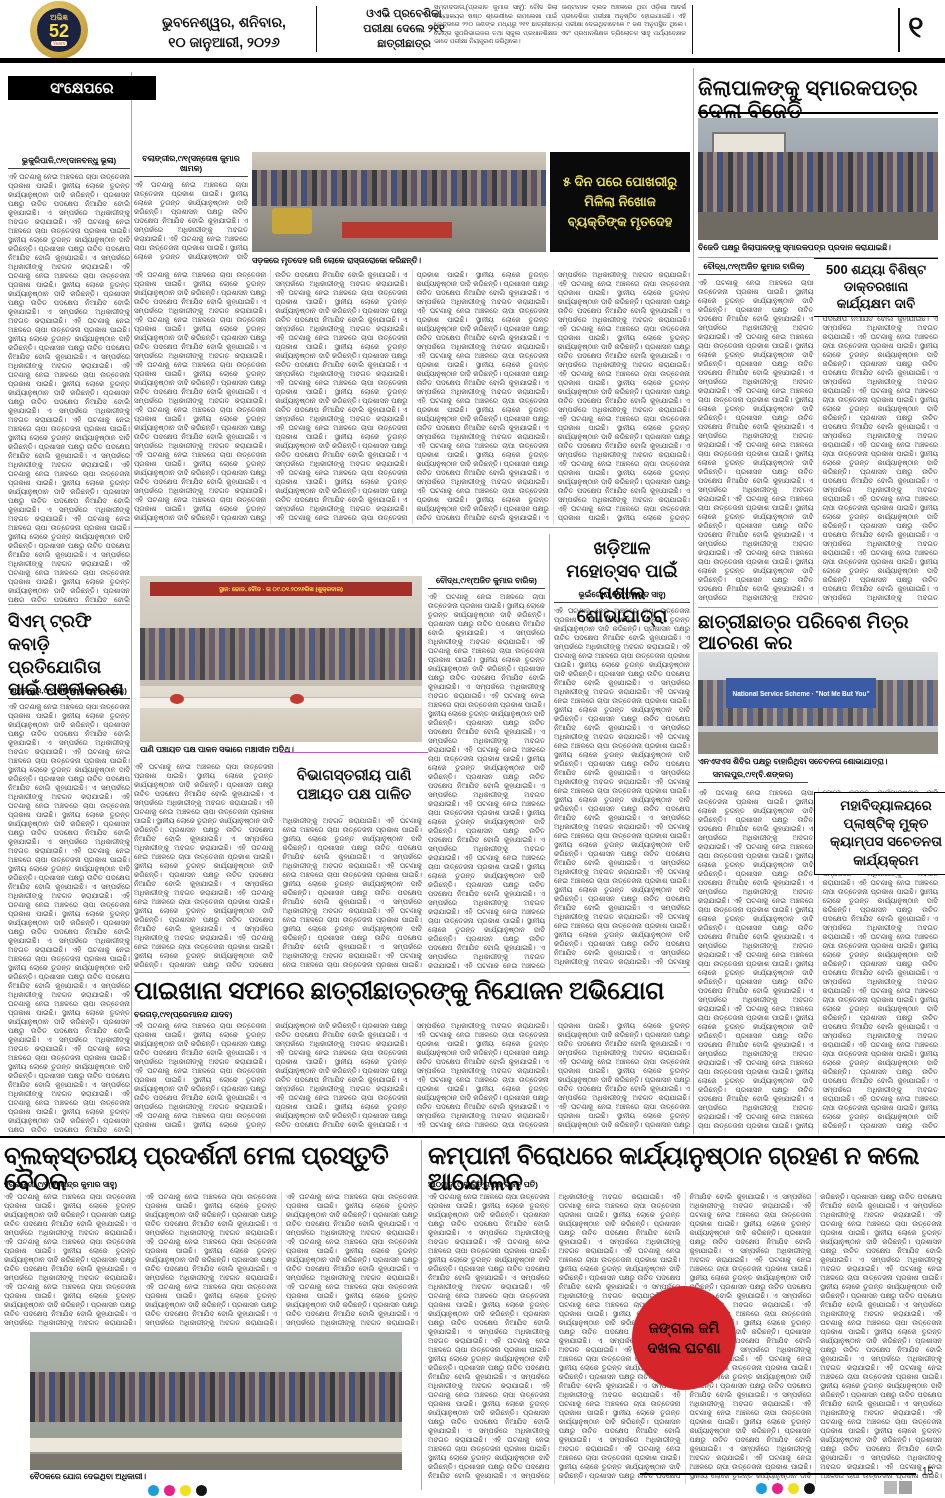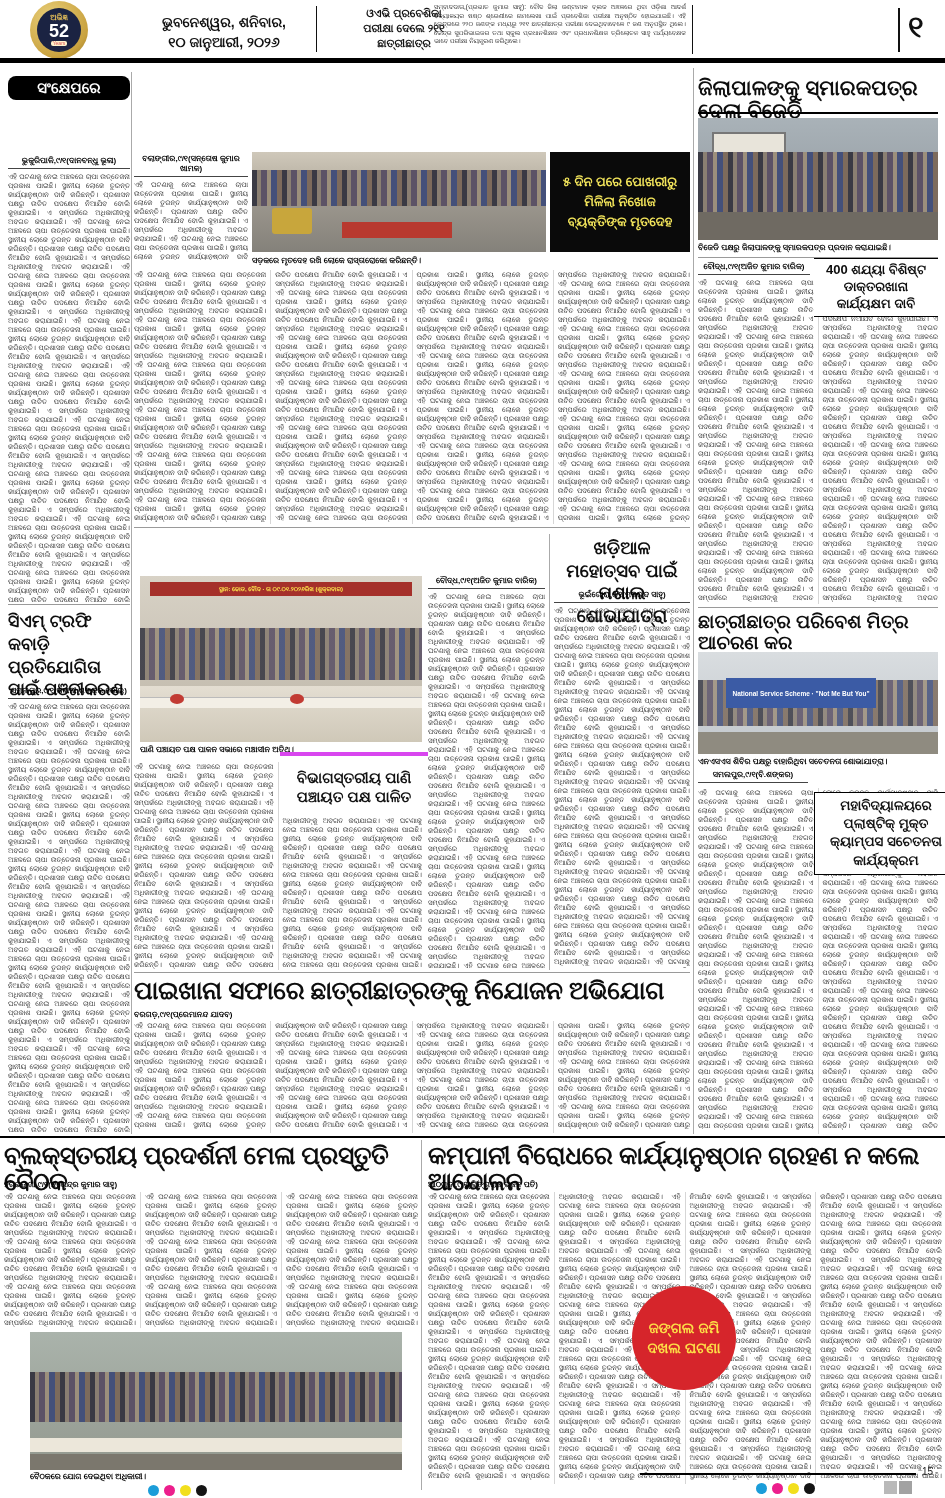--- a/index.html
+++ b/index.html
@@ -6,21 +6,21 @@
   .page{position:relative;width:945px;height:1498px;background:#ffffff;
         font-family:"Liberation Sans",sans-serif;color:#111;overflow:hidden;margin:0 auto;}
   .abs{position:absolute;}
   
   .logo-ring{width:58px;height:58px;border-radius:50%;background:radial-gradient(circle at 35% 30%, #e7c briefly,#c9a23f);
              background:radial-gradient(circle at 35% 30%, #e9cf7a,#c9a23f 70%,#8f6f1e);
              display:flex;align-items:center;justify-content:center;}
   .logo-core{width:44px;height:44px;border-radius:50%;background:#1b2342;display:flex;flex-direction:column;
              align-items:center;justify-content:center;line-height:1;}
   .logo-top{font-size:8px;color:#e8c15a;font-weight:bold;}
-  .logo-num{font-size:18px;color:#ffffff;font-weight:bold;}
+  .logo-num{font-size:18px;color:#fde047;font-weight:bold;}
   .logo-sub{font-size:5px;color:#d8585a;background:#fff2cc;padding:0 2px;border-radius:2px;margin-top:1px;}
   .mast-date{font-size:14px;font-weight:bold;text-align:center;line-height:1.45;}
   .vline{width:0;border-left:1.5px solid #111;}
   .mast-brief-bold{font-size:11px;font-weight:bold;text-align:center;line-height:1.35;margin-left:28px;}
   .mast-brief-text{font-size:6.4px;line-height:8.6px;text-align:justify;overflow:hidden;color:#222;}
   .mast-section{font-size:37px;font-weight:bold;letter-spacing:-1px;white-space:nowrap;}
   .mast-pageno{font-size:30px;font-weight:bold;}
   .rule-thick{background:#000;}
   .rule{background:#000;}
   .rule-thin{background:#9a9a9a;}
@@ -35,25 +35,25 @@
   .h-masal{font-size:18px;line-height:1.25;text-align:center;}
   .h-sub{font-size:13px;line-height:1.3;text-align:center;border-top:1.5px solid #000;border-bottom:1.5px solid #000;background:#fff;padding:3px 1px;}
   .dateline{font-size:8px;font-weight:bold;color:#000;}
   .dateline.u{border-bottom:1px solid #444;padding-bottom:2px;text-align:center;}
   .caption{font-size:8px;font-weight:bold;color:#000;line-height:1.25;}
   .bt{font-size:7px;line-height:9px;text-align:justify;color:#1c1c1c;overflow:hidden;word-break:break-word;}
   .cols2{column-count:2;column-gap:9px;column-rule:1px solid #d6d6d6;}
   .cols3{column-count:3;column-gap:9px;column-rule:1px solid #d6d6d6;}
   .cols4{column-count:4;column-gap:9px;column-rule:1px solid #d6d6d6;}
   .box-head{background:#fff;font-weight:bold;text-align:center;display:flex;align-items:center;justify-content:center;}
-  .box-head.plain{font-size:15px;line-height:1.3;border-top:4px solid #d946ef;}
+  .box-head.plain{font-size:15px;line-height:1.3;border-top:1px solid #d946ef;}
   .box-head.bordered{font-size:13.5px;line-height:1.35;border:1.5px solid #000;padding:4px 2px;}
   .hi-box{background:#0a0a0a;color:#f3e55b;font-weight:bold;font-size:13px;line-height:1.55;
           display:flex;align-items:center;justify-content:center;text-align:center;padding:6px;}
-  .red-circle{background:#d6252b;border-radius:50%;color:#fde047;font-weight:bold;font-size:14.5px;line-height:1.4;
+  .red-circle{background:#d6252b;border-radius:50%;color:#000000;font-weight:bold;font-size:14.5px;line-height:1.4;
               display:flex;align-items:center;justify-content:center;text-align:center;padding:8px;box-sizing:border-box;}
   
   .ph{overflow:hidden;position:absolute;}
   .crowd{position:absolute;left:0;right:0;
          background:repeating-linear-gradient(90deg,#3a3a44 0 5px,#8a7f72 5px 9px,#5c5266 9px 15px,#9c8f7c 15px 19px,#44507a 19px 25px,#7d6b5c 25px 30px);}
   .sky{position:absolute;left:0;right:0;top:0;}
   .ground{position:absolute;left:0;right:0;bottom:0;}
   .banner-strip{position:absolute;display:flex;align-items:center;justify-content:center;color:#ffe84d;font-size:6px;font-weight:bold;overflow:hidden;white-space:nowrap;}
   .banner-blue{position:absolute;display:flex;align-items:center;justify-content:center;color:#fff;background:#3b5ba5;font-size:6.5px;font-weight:bold;overflow:hidden;white-space:nowrap;}
   .dot{width:11px;height:11px;border-radius:50%;display:inline-block;margin-right:5px;}
@@ -90,21 +90,21 @@
 
 
   <div class="abs vline" style="left:898px;top:8px;height:44px;border-left-width:2px;"></div>
 
   <div class="abs mast-pageno" style="left:908px;top:10px;">୧</div>
 
   <div class="abs rule-thick" style="left:0;top:58px;width:945px;height:5px;"></div>
 
   <div class="abs vline" style="left:131px;top:72px;height:1062px;border-left:1px solid #aaa;"></div>
 
-  <div class="abs tag-box" style="left:8px;top:76px;width:122px;height:24px;border-radius:8px;">ସଂକ୍ଷେପରେ</div>
+  <div class="abs tag-box" style="left:8px;top:76px;width:148px;height:24px;">ସଂକ୍ଷେପରେ</div>
 
   <div class="abs dateline u" style="left:8px;top:156px;width:122px;">ଭୁକୁରିପାଳି,୯/୧(ଦାନବନ୍ଧୁ ଭୂଳା)</div>
   <div class="abs bt" style="left:8px;top:172px;width:122px;height:430px;">ଏହି ଘଟଣାକୁ ନେଇ ଅଞ୍ଚଳରେ ଚାପା ଉତ୍ତେଜନା ପ୍ରକାଶ ପାଇଛି। ସ୍ଥାନୀୟ ଲୋକେ ତୁରନ୍ତ କାର୍ଯ୍ୟାନୁଷ୍ଠାନ ଦାବି କରିଛନ୍ତି। ପ୍ରଶାସନ ପକ୍ଷରୁ ଉଚିତ ପଦକ୍ଷେପ ନିଆଯିବ ବୋଲି କୁହାଯାଇଛି। ଏ ସମ୍ପର୍କରେ ଅଧିକାରୀଙ୍କୁ ଅବଗତ କରାଯାଇଛି। ଏହି ଘଟଣାକୁ ନେଇ ଅଞ୍ଚଳରେ ଚାପା ଉତ୍ତେଜନା ପ୍ରକାଶ ପାଇଛି। ସ୍ଥାନୀୟ ଲୋକେ ତୁରନ୍ତ କାର୍ଯ୍ୟାନୁଷ୍ଠାନ ଦାବି କରିଛନ୍ତି। ପ୍ରଶାସନ ପକ୍ଷରୁ ଉଚିତ ପଦକ୍ଷେପ ନିଆଯିବ ବୋଲି କୁହାଯାଇଛି। ଏ ସମ୍ପର୍କରେ ଅଧିକାରୀଙ୍କୁ ଅବଗତ କରାଯାଇଛି। ଏହି ଘଟଣାକୁ ନେଇ ଅଞ୍ଚଳରେ ଚାପା ଉତ୍ତେଜନା ପ୍ରକାଶ ପାଇଛି। ସ୍ଥାନୀୟ ଲୋକେ ତୁରନ୍ତ କାର୍ଯ୍ୟାନୁଷ୍ଠାନ ଦାବି କରିଛନ୍ତି। ପ୍ରଶାସନ ପକ୍ଷରୁ ଉଚିତ ପଦକ୍ଷେପ ନିଆଯିବ ବୋଲି କୁହାଯାଇଛି। ଏ ସମ୍ପର୍କରେ ଅଧିକାରୀଙ୍କୁ ଅବଗତ କରାଯାଇଛି। ଏହି ଘଟଣାକୁ ନେଇ ଅଞ୍ଚଳରେ ଚାପା ଉତ୍ତେଜନା ପ୍ରକାଶ ପାଇଛି। ସ୍ଥାନୀୟ ଲୋକେ ତୁରନ୍ତ କାର୍ଯ୍ୟାନୁଷ୍ଠାନ ଦାବି କରିଛନ୍ତି। ପ୍ରଶାସନ ପକ୍ଷରୁ ଉଚିତ ପଦକ୍ଷେପ ନିଆଯିବ ବୋଲି କୁହାଯାଇଛି। ଏ ସମ୍ପର୍କରେ ଅଧିକାରୀଙ୍କୁ ଅବଗତ କରାଯାଇଛି। ଏହି ଘଟଣାକୁ ନେଇ ଅଞ୍ଚଳରେ ଚାପା ଉତ୍ତେଜନା ପ୍ରକାଶ ପାଇଛି। ସ୍ଥାନୀୟ ଲୋକେ ତୁରନ୍ତ କାର୍ଯ୍ୟାନୁଷ୍ଠାନ ଦାବି କରିଛନ୍ତି। ପ୍ରଶାସନ ପକ୍ଷରୁ ଉଚିତ ପଦକ୍ଷେପ ନିଆଯିବ ବୋଲି କୁହାଯାଇଛି। ଏ ସମ୍ପର୍କରେ ଅଧିକାରୀଙ୍କୁ ଅବଗତ କରାଯାଇଛି। ଏହି ଘଟଣାକୁ ନେଇ ଅଞ୍ଚଳରେ ଚାପା ଉତ୍ତେଜନା ପ୍ରକାଶ ପାଇଛି। ସ୍ଥାନୀୟ ଲୋକେ ତୁରନ୍ତ କାର୍ଯ୍ୟାନୁଷ୍ଠାନ ଦାବି କରିଛନ୍ତି। ପ୍ରଶାସନ ପକ୍ଷରୁ ଉଚିତ ପଦକ୍ଷେପ ନିଆଯିବ ବୋଲି କୁହାଯାଇଛି। ଏ ସମ୍ପର୍କରେ ଅଧିକାରୀଙ୍କୁ ଅବଗତ କରାଯାଇଛି। ଏହି ଘଟଣାକୁ ନେଇ ଅଞ୍ଚଳରେ ଚାପା ଉତ୍ତେଜନା ପ୍ରକାଶ ପାଇଛି। ସ୍ଥାନୀୟ ଲୋକେ ତୁରନ୍ତ କାର୍ଯ୍ୟାନୁଷ୍ଠାନ ଦାବି କରିଛନ୍ତି। ପ୍ରଶାସନ ପକ୍ଷରୁ ଉଚିତ ପଦକ୍ଷେପ ନିଆଯିବ ବୋଲି କୁହାଯାଇଛି। ଏ ସମ୍ପର୍କରେ ଅଧିକାରୀଙ୍କୁ ଅବଗତ କରାଯାଇଛି। ଏହି ଘଟଣାକୁ ନେଇ ଅଞ୍ଚଳରେ ଚାପା ଉତ୍ତେଜନା ପ୍ରକାଶ ପାଇଛି। ସ୍ଥାନୀୟ ଲୋକେ ତୁରନ୍ତ କାର୍ଯ୍ୟାନୁଷ୍ଠାନ ଦାବି କରିଛନ୍ତି। ପ୍ରଶାସନ ପକ୍ଷରୁ ଉଚିତ ପଦକ୍ଷେପ ନିଆଯିବ ବୋଲି କୁହାଯାଇଛି। ଏ ସମ୍ପର୍କରେ ଅଧିକାରୀଙ୍କୁ ଅବଗତ କରାଯାଇଛି। ଏହି ଘଟଣାକୁ ନେଇ ଅଞ୍ଚଳରେ ଚାପା ଉତ୍ତେଜନା ପ୍ରକାଶ ପାଇଛି। ସ୍ଥାନୀୟ ଲୋକେ ତୁରନ୍ତ କାର୍ଯ୍ୟାନୁଷ୍ଠାନ ଦାବି କରିଛନ୍ତି। ପ୍ରଶାସନ ପକ୍ଷରୁ ଉଚିତ ପଦକ୍ଷେପ ନିଆଯିବ ବୋଲି କୁହାଯାଇଛି। ଏ ସମ୍ପର୍କରେ ଅଧିକାରୀଙ୍କୁ ଅବଗତ କରାଯାଇଛି। ଏହି ଘଟଣାକୁ ନେଇ ଅଞ୍ଚଳରେ ଚାପା ଉତ୍ତେଜନା ପ୍ରକାଶ ପାଇଛି। ସ୍ଥାନୀୟ ଲୋକେ ତୁରନ୍ତ କାର୍ଯ୍ୟାନୁଷ୍ଠାନ ଦାବି କରିଛନ୍ତି। ପ୍ରଶାସନ ପକ୍ଷରୁ ଉଚିତ ପଦକ୍ଷେପ ନିଆଯିବ ବୋଲି କୁହାଯାଇଛି। ଏ ସମ୍ପର୍କରେ ଅଧିକାରୀଙ୍କୁ ଅବଗତ କରାଯାଇଛି। </div>
 
   <div class="abs rule-thin" style="left:8px;top:604px;width:122px;height:1px;"></div>
 
   <div class="abs hl h-left" style="left:8px;top:610px;width:122px;">ସିଏମ୍ ଟ୍ରଫି କବାଡ଼ି ପ୍ରତିଯୋଗିତା ପାଇଁ ପଞ୍ଜୀକରଣ</div>
   <div class="abs dateline u" style="left:8px;top:686px;width:122px;">ସମଲପୁର,୯/୧(କଳାନୀ ଶଙ୍କର ଭୋଇ)</div>
   <div class="abs bt" style="left:8px;top:702px;width:122px;height:430px;">ଏହି ଘଟଣାକୁ ନେଇ ଅଞ୍ଚଳରେ ଚାପା ଉତ୍ତେଜନା ପ୍ରକାଶ ପାଇଛି। ସ୍ଥାନୀୟ ଲୋକେ ତୁରନ୍ତ କାର୍ଯ୍ୟାନୁଷ୍ଠାନ ଦାବି କରିଛନ୍ତି। ପ୍ରଶାସନ ପକ୍ଷରୁ ଉଚିତ ପଦକ୍ଷେପ ନିଆଯିବ ବୋଲି କୁହାଯାଇଛି। ଏ ସମ୍ପର୍କରେ ଅଧିକାରୀଙ୍କୁ ଅବଗତ କରାଯାଇଛି। ଏହି ଘଟଣାକୁ ନେଇ ଅଞ୍ଚଳରେ ଚାପା ଉତ୍ତେଜନା ପ୍ରକାଶ ପାଇଛି। ସ୍ଥାନୀୟ ଲୋକେ ତୁରନ୍ତ କାର୍ଯ୍ୟାନୁଷ୍ଠାନ ଦାବି କରିଛନ୍ତି। ପ୍ରଶାସନ ପକ୍ଷରୁ ଉଚିତ ପଦକ୍ଷେପ ନିଆଯିବ ବୋଲି କୁହାଯାଇଛି। ଏ ସମ୍ପର୍କରେ ଅଧିକାରୀଙ୍କୁ ଅବଗତ କରାଯାଇଛି। ଏହି ଘଟଣାକୁ ନେଇ ଅଞ୍ଚଳରେ ଚାପା ଉତ୍ତେଜନା ପ୍ରକାଶ ପାଇଛି। ସ୍ଥାନୀୟ ଲୋକେ ତୁରନ୍ତ କାର୍ଯ୍ୟାନୁଷ୍ଠାନ ଦାବି କରିଛନ୍ତି। ପ୍ରଶାସନ ପକ୍ଷରୁ ଉଚିତ ପଦକ୍ଷେପ ନିଆଯିବ ବୋଲି କୁହାଯାଇଛି। ଏ ସମ୍ପର୍କରେ ଅଧିକାରୀଙ୍କୁ ଅବଗତ କରାଯାଇଛି। ଏହି ଘଟଣାକୁ ନେଇ ଅଞ୍ଚଳରେ ଚାପା ଉତ୍ତେଜନା ପ୍ରକାଶ ପାଇଛି। ସ୍ଥାନୀୟ ଲୋକେ ତୁରନ୍ତ କାର୍ଯ୍ୟାନୁଷ୍ଠାନ ଦାବି କରିଛନ୍ତି। ପ୍ରଶାସନ ପକ୍ଷରୁ ଉଚିତ ପଦକ୍ଷେପ ନିଆଯିବ ବୋଲି କୁହାଯାଇଛି। ଏ ସମ୍ପର୍କରେ ଅଧିକାରୀଙ୍କୁ ଅବଗତ କରାଯାଇଛି। ଏହି ଘଟଣାକୁ ନେଇ ଅଞ୍ଚଳରେ ଚାପା ଉତ୍ତେଜନା ପ୍ରକାଶ ପାଇଛି। ସ୍ଥାନୀୟ ଲୋକେ ତୁରନ୍ତ କାର୍ଯ୍ୟାନୁଷ୍ଠାନ ଦାବି କରିଛନ୍ତି। ପ୍ରଶାସନ ପକ୍ଷରୁ ଉଚିତ ପଦକ୍ଷେପ ନିଆଯିବ ବୋଲି କୁହାଯାଇଛି। ଏ ସମ୍ପର୍କରେ ଅଧିକାରୀଙ୍କୁ ଅବଗତ କରାଯାଇଛି। ଏହି ଘଟଣାକୁ ନେଇ ଅଞ୍ଚଳରେ ଚାପା ଉତ୍ତେଜନା ପ୍ରକାଶ ପାଇଛି। ସ୍ଥାନୀୟ ଲୋକେ ତୁରନ୍ତ କାର୍ଯ୍ୟାନୁଷ୍ଠାନ ଦାବି କରିଛନ୍ତି। ପ୍ରଶାସନ ପକ୍ଷରୁ ଉଚିତ ପଦକ୍ଷେପ ନିଆଯିବ ବୋଲି କୁହାଯାଇଛି। ଏ ସମ୍ପର୍କରେ ଅଧିକାରୀଙ୍କୁ ଅବଗତ କରାଯାଇଛି। ଏହି ଘଟଣାକୁ ନେଇ ଅଞ୍ଚଳରେ ଚାପା ଉତ୍ତେଜନା ପ୍ରକାଶ ପାଇଛି। ସ୍ଥାନୀୟ ଲୋକେ ତୁରନ୍ତ କାର୍ଯ୍ୟାନୁଷ୍ଠାନ ଦାବି କରିଛନ୍ତି। ପ୍ରଶାସନ ପକ୍ଷରୁ ଉଚିତ ପଦକ୍ଷେପ ନିଆଯିବ ବୋଲି କୁହାଯାଇଛି। ଏ ସମ୍ପର୍କରେ ଅଧିକାରୀଙ୍କୁ ଅବଗତ କରାଯାଇଛି। ଏହି ଘଟଣାକୁ ନେଇ ଅଞ୍ଚଳରେ ଚାପା ଉତ୍ତେଜନା ପ୍ରକାଶ ପାଇଛି। ସ୍ଥାନୀୟ ଲୋକେ ତୁରନ୍ତ କାର୍ଯ୍ୟାନୁଷ୍ଠାନ ଦାବି କରିଛନ୍ତି। ପ୍ରଶାସନ ପକ୍ଷରୁ ଉଚିତ ପଦକ୍ଷେପ ନିଆଯିବ ବୋଲି କୁହାଯାଇଛି। ଏ ସମ୍ପର୍କରେ ଅଧିକାରୀଙ୍କୁ ଅବଗତ କରାଯାଇଛି। ଏହି ଘଟଣାକୁ ନେଇ ଅଞ୍ଚଳରେ ଚାପା ଉତ୍ତେଜନା ପ୍ରକାଶ ପାଇଛି। ସ୍ଥାନୀୟ ଲୋକେ ତୁରନ୍ତ କାର୍ଯ୍ୟାନୁଷ୍ଠାନ ଦାବି କରିଛନ୍ତି। ପ୍ରଶାସନ ପକ୍ଷରୁ ଉଚିତ ପଦକ୍ଷେପ ନିଆଯିବ ବୋଲି କୁହାଯାଇଛି। ଏ ସମ୍ପର୍କରେ ଅଧିକାରୀଙ୍କୁ ଅବଗତ କରାଯାଇଛି। ଏହି ଘଟଣାକୁ ନେଇ ଅଞ୍ଚଳରେ ଚାପା ଉତ୍ତେଜନା ପ୍ରକାଶ ପାଇଛି। ସ୍ଥାନୀୟ ଲୋକେ ତୁରନ୍ତ କାର୍ଯ୍ୟାନୁଷ୍ଠାନ ଦାବି କରିଛନ୍ତି। ପ୍ରଶାସନ ପକ୍ଷରୁ ଉଚିତ ପଦକ୍ଷେପ ନିଆଯିବ ବୋଲି କୁହାଯାଇଛି। ଏ ସମ୍ପର୍କରେ ଅଧିକାରୀଙ୍କୁ ଅବଗତ କରାଯାଇଛି। </div>
 
@@ -171,21 +171,21 @@
     <div class="sky" style="height:100%;background:linear-gradient(#a9b2b8,#8d949b);"></div>
     <div class="abs" style="left:14px;top:14px;width:70px;height:70px;background:#e8e4da;border:2px solid #777;"></div>
     <div class="crowd" style="top:34px;height:60px;"></div>
     <div class="ground" style="height:28px;background:#6f6a62;"></div>
   </div>
   <div class="abs caption" style="left:698px;top:243px;width:240px;">ବିଜେଡି ପକ୍ଷରୁ ଜିଲାପାଳଙ୍କୁ ସ୍ମାରକପତ୍ର ପ୍ରଦାନ କରାଯାଇଛି।</div>
   <div class="abs rule-thin" style="left:698px;top:257px;width:240px;height:1px;"></div>
 
   <div class="abs dateline u" style="left:698px;top:262px;width:112px;">ବୌଦ୍ଧ,୯/୧(ଅଜିତ କୁମାର ବାରିକ)</div>
   <div class="abs bt cols2" style="left:698px;top:278px;width:240px;height:326px;">ଏହି ଘଟଣାକୁ ନେଇ ଅଞ୍ଚଳରେ ଚାପା ଉତ୍ତେଜନା ପ୍ରକାଶ ପାଇଛି। ସ୍ଥାନୀୟ ଲୋକେ ତୁରନ୍ତ କାର୍ଯ୍ୟାନୁଷ୍ଠାନ ଦାବି କରିଛନ୍ତି। ପ୍ରଶାସନ ପକ୍ଷରୁ ଉଚିତ ପଦକ୍ଷେପ ନିଆଯିବ ବୋଲି କୁହାଯାଇଛି। ଏ ସମ୍ପର୍କରେ ଅଧିକାରୀଙ୍କୁ ଅବଗତ କରାଯାଇଛି। ଏହି ଘଟଣାକୁ ନେଇ ଅଞ୍ଚଳରେ ଚାପା ଉତ୍ତେଜନା ପ୍ରକାଶ ପାଇଛି। ସ୍ଥାନୀୟ ଲୋକେ ତୁରନ୍ତ କାର୍ଯ୍ୟାନୁଷ୍ଠାନ ଦାବି କରିଛନ୍ତି। ପ୍ରଶାସନ ପକ୍ଷରୁ ଉଚିତ ପଦକ୍ଷେପ ନିଆଯିବ ବୋଲି କୁହାଯାଇଛି। ଏ ସମ୍ପର୍କରେ ଅଧିକାରୀଙ୍କୁ ଅବଗତ କରାଯାଇଛି। ଏହି ଘଟଣାକୁ ନେଇ ଅଞ୍ଚଳରେ ଚାପା ଉତ୍ତେଜନା ପ୍ରକାଶ ପାଇଛି। ସ୍ଥାନୀୟ ଲୋକେ ତୁରନ୍ତ କାର୍ଯ୍ୟାନୁଷ୍ଠାନ ଦାବି କରିଛନ୍ତି। ପ୍ରଶାସନ ପକ୍ଷରୁ ଉଚିତ ପଦକ୍ଷେପ ନିଆଯିବ ବୋଲି କୁହାଯାଇଛି। ଏ ସମ୍ପର୍କରେ ଅଧିକାରୀଙ୍କୁ ଅବଗତ କରାଯାଇଛି। ଏହି ଘଟଣାକୁ ନେଇ ଅଞ୍ଚଳରେ ଚାପା ଉତ୍ତେଜନା ପ୍ରକାଶ ପାଇଛି। ସ୍ଥାନୀୟ ଲୋକେ ତୁରନ୍ତ କାର୍ଯ୍ୟାନୁଷ୍ଠାନ ଦାବି କରିଛନ୍ତି। ପ୍ରଶାସନ ପକ୍ଷରୁ ଉଚିତ ପଦକ୍ଷେପ ନିଆଯିବ ବୋଲି କୁହାଯାଇଛି। ଏ ସମ୍ପର୍କରେ ଅଧିକାରୀଙ୍କୁ ଅବଗତ କରାଯାଇଛି। ଏହି ଘଟଣାକୁ ନେଇ ଅଞ୍ଚଳରେ ଚାପା ଉତ୍ତେଜନା ପ୍ରକାଶ ପାଇଛି। ସ୍ଥାନୀୟ ଲୋକେ ତୁରନ୍ତ କାର୍ଯ୍ୟାନୁଷ୍ଠାନ ଦାବି କରିଛନ୍ତି। ପ୍ରଶାସନ ପକ୍ଷରୁ ଉଚିତ ପଦକ୍ଷେପ ନିଆଯିବ ବୋଲି କୁହାଯାଇଛି। ଏ ସମ୍ପର୍କରେ ଅଧିକାରୀଙ୍କୁ ଅବଗତ କରାଯାଇଛି। ଏହି ଘଟଣାକୁ ନେଇ ଅଞ୍ଚଳରେ ଚାପା ଉତ୍ତେଜନା ପ୍ରକାଶ ପାଇଛି। ସ୍ଥାନୀୟ ଲୋକେ ତୁରନ୍ତ କାର୍ଯ୍ୟାନୁଷ୍ଠାନ ଦାବି କରିଛନ୍ତି। ପ୍ରଶାସନ ପକ୍ଷରୁ ଉଚିତ ପଦକ୍ଷେପ ନିଆଯିବ ବୋଲି କୁହାଯାଇଛି। ଏ ସମ୍ପର୍କରେ ଅଧିକାରୀଙ୍କୁ ଅବଗତ କରାଯାଇଛି। ଏହି ଘଟଣାକୁ ନେଇ ଅଞ୍ଚଳରେ ଚାପା ଉତ୍ତେଜନା ପ୍ରକାଶ ପାଇଛି। ସ୍ଥାନୀୟ ଲୋକେ ତୁରନ୍ତ କାର୍ଯ୍ୟାନୁଷ୍ଠାନ ଦାବି କରିଛନ୍ତି। ପ୍ରଶାସନ ପକ୍ଷରୁ ଉଚିତ ପଦକ୍ଷେପ ନିଆଯିବ ବୋଲି କୁହାଯାଇଛି। ଏ ସମ୍ପର୍କରେ ଅଧିକାରୀଙ୍କୁ ଅବଗତ କରାଯାଇଛି। ଏହି ଘଟଣାକୁ ନେଇ ଅଞ୍ଚଳରେ ଚାପା ଉତ୍ତେଜନା ପ୍ରକାଶ ପାଇଛି। ସ୍ଥାନୀୟ ଲୋକେ ତୁରନ୍ତ କାର୍ଯ୍ୟାନୁଷ୍ଠାନ ଦାବି କରିଛନ୍ତି। ପ୍ରଶାସନ ପକ୍ଷରୁ ଉଚିତ ପଦକ୍ଷେପ ନିଆଯିବ ବୋଲି କୁହାଯାଇଛି। ଏ ସମ୍ପର୍କରେ ଅଧିକାରୀଙ୍କୁ ଅବଗତ କରାଯାଇଛି। ଏହି ଘଟଣାକୁ ନେଇ ଅଞ୍ଚଳରେ ଚାପା ଉତ୍ତେଜନା ପ୍ରକାଶ ପାଇଛି। ସ୍ଥାନୀୟ ଲୋକେ ତୁରନ୍ତ କାର୍ଯ୍ୟାନୁଷ୍ଠାନ ଦାବି କରିଛନ୍ତି। ପ୍ରଶାସନ ପକ୍ଷରୁ ଉଚିତ ପଦକ୍ଷେପ ନିଆଯିବ ବୋଲି କୁହାଯାଇଛି। ଏ ସମ୍ପର୍କରେ ଅଧିକାରୀଙ୍କୁ ଅବଗତ କରାଯାଇଛି। ଏହି ଘଟଣାକୁ ନେଇ ଅଞ୍ଚଳରେ ଚାପା ଉତ୍ତେଜନା ପ୍ରକାଶ ପାଇଛି। ସ୍ଥାନୀୟ ଲୋକେ ତୁରନ୍ତ କାର୍ଯ୍ୟାନୁଷ୍ଠାନ ଦାବି କରିଛନ୍ତି। ପ୍ରଶାସନ ପକ୍ଷରୁ ଉଚିତ ପଦକ୍ଷେପ ନିଆଯିବ ବୋଲି କୁହାଯାଇଛି। ଏ ସମ୍ପର୍କରେ ଅଧିକାରୀଙ୍କୁ ଅବଗତ କରାଯାଇଛି। ଏହି ଘଟଣାକୁ ନେଇ ଅଞ୍ଚଳରେ ଚାପା ଉତ୍ତେଜନା ପ୍ରକାଶ ପାଇଛି। ସ୍ଥାନୀୟ ଲୋକେ ତୁରନ୍ତ କାର୍ଯ୍ୟାନୁଷ୍ଠାନ ଦାବି କରିଛନ୍ତି। ପ୍ରଶାସନ ପକ୍ଷରୁ ଉଚିତ ପଦକ୍ଷେପ ନିଆଯିବ ବୋଲି କୁହାଯାଇଛି। ଏ ସମ୍ପର୍କରେ ଅଧିକାରୀଙ୍କୁ ଅବଗତ କରାଯାଇଛି। ଏହି ଘଟଣାକୁ ନେଇ ଅଞ୍ଚଳରେ ଚାପା ଉତ୍ତେଜନା ପ୍ରକାଶ ପାଇଛି। ସ୍ଥାନୀୟ ଲୋକେ ତୁରନ୍ତ କାର୍ଯ୍ୟାନୁଷ୍ଠାନ ଦାବି କରିଛନ୍ତି। ପ୍ରଶାସନ ପକ୍ଷରୁ ଉଚିତ ପଦକ୍ଷେପ ନିଆଯିବ ବୋଲି କୁହାଯାଇଛି। ଏ ସମ୍ପର୍କରେ ଅଧିକାରୀଙ୍କୁ ଅବଗତ କରାଯାଇଛି। ଏହି ଘଟଣାକୁ ନେଇ ଅଞ୍ଚଳରେ ଚାପା ଉତ୍ତେଜନା ପ୍ରକାଶ ପାଇଛି। ସ୍ଥାନୀୟ ଲୋକେ ତୁରନ୍ତ କାର୍ଯ୍ୟାନୁଷ୍ଠାନ ଦାବି କରିଛନ୍ତି। ପ୍ରଶାସନ ପକ୍ଷରୁ ଉଚିତ ପଦକ୍ଷେପ ନିଆଯିବ ବୋଲି କୁହାଯାଇଛି। ଏ ସମ୍ପର୍କରେ ଅଧିକାରୀଙ୍କୁ ଅବଗତ କରାଯାଇଛି। ଏହି ଘଟଣାକୁ ନେଇ ଅଞ୍ଚଳରେ ଚାପା ଉତ୍ତେଜନା ପ୍ରକାଶ ପାଇଛି। ସ୍ଥାନୀୟ ଲୋକେ ତୁରନ୍ତ କାର୍ଯ୍ୟାନୁଷ୍ଠାନ ଦାବି କରିଛନ୍ତି। ପ୍ରଶାସନ ପକ୍ଷରୁ ଉଚିତ ପଦକ୍ଷେପ ନିଆଯିବ ବୋଲି କୁହାଯାଇଛି। ଏ ସମ୍ପର୍କରେ ଅଧିକାରୀଙ୍କୁ ଅବଗତ କରାଯାଇଛି। ଏହି ଘଟଣାକୁ ନେଇ ଅଞ୍ଚଳରେ ଚାପା ଉତ୍ତେଜନା ପ୍ରକାଶ ପାଇଛି। ସ୍ଥାନୀୟ ଲୋକେ ତୁରନ୍ତ କାର୍ଯ୍ୟାନୁଷ୍ଠାନ ଦାବି କରିଛନ୍ତି। ପ୍ରଶାସନ ପକ୍ଷରୁ ଉଚିତ ପଦକ୍ଷେପ ନିଆଯିବ ବୋଲି କୁହାଯାଇଛି। ଏ ସମ୍ପର୍କରେ ଅଧିକାରୀଙ୍କୁ ଅବଗତ କରାଯାଇଛି। </div>
-  <div class="abs hl h-sub" style="left:814px;top:258px;width:124px;box-sizing:border-box;">400 ଶଯ୍ୟା ବିଶିଷ୍ଟ ଡାକ୍ତରଖାନା କାର୍ଯ୍ୟକ୍ଷମ ଦାବି</div>
+  <div class="abs hl h-sub" style="left:814px;top:258px;width:124px;box-sizing:border-box;">500 ଶଯ୍ୟା ବିଶିଷ୍ଟ ଡାକ୍ତରଖାନା କାର୍ଯ୍ୟକ୍ଷମ ଦାବି</div>
 
   <div class="abs rule-thin" style="left:698px;top:607px;width:240px;height:1px;"></div>
   <div class="abs hl h-right2" style="left:698px;top:612px;width:240px;height:38px;overflow:hidden;">ଛାତ୍ରୀଛାତ୍ର ପରିବେଶ ମିତ୍ର ଆଚରଣ କର</div>
 
   <div class="ph" style="left:698px;top:652px;width:240px;height:102px;">
     <div class="sky" style="height:100%;background:linear-gradient(#d9dde0,#c2c7cc);"></div>
     <div class="crowd" style="top:28px;height:46px;opacity:.85;"></div>
     <div class="banner-blue" style="left:28px;top:26px;width:150px;height:30px;">National Service Scheme · "Not Me But You"</div>
     <div class="ground" style="height:22px;background:#8f8b80;"></div>
   </div>

